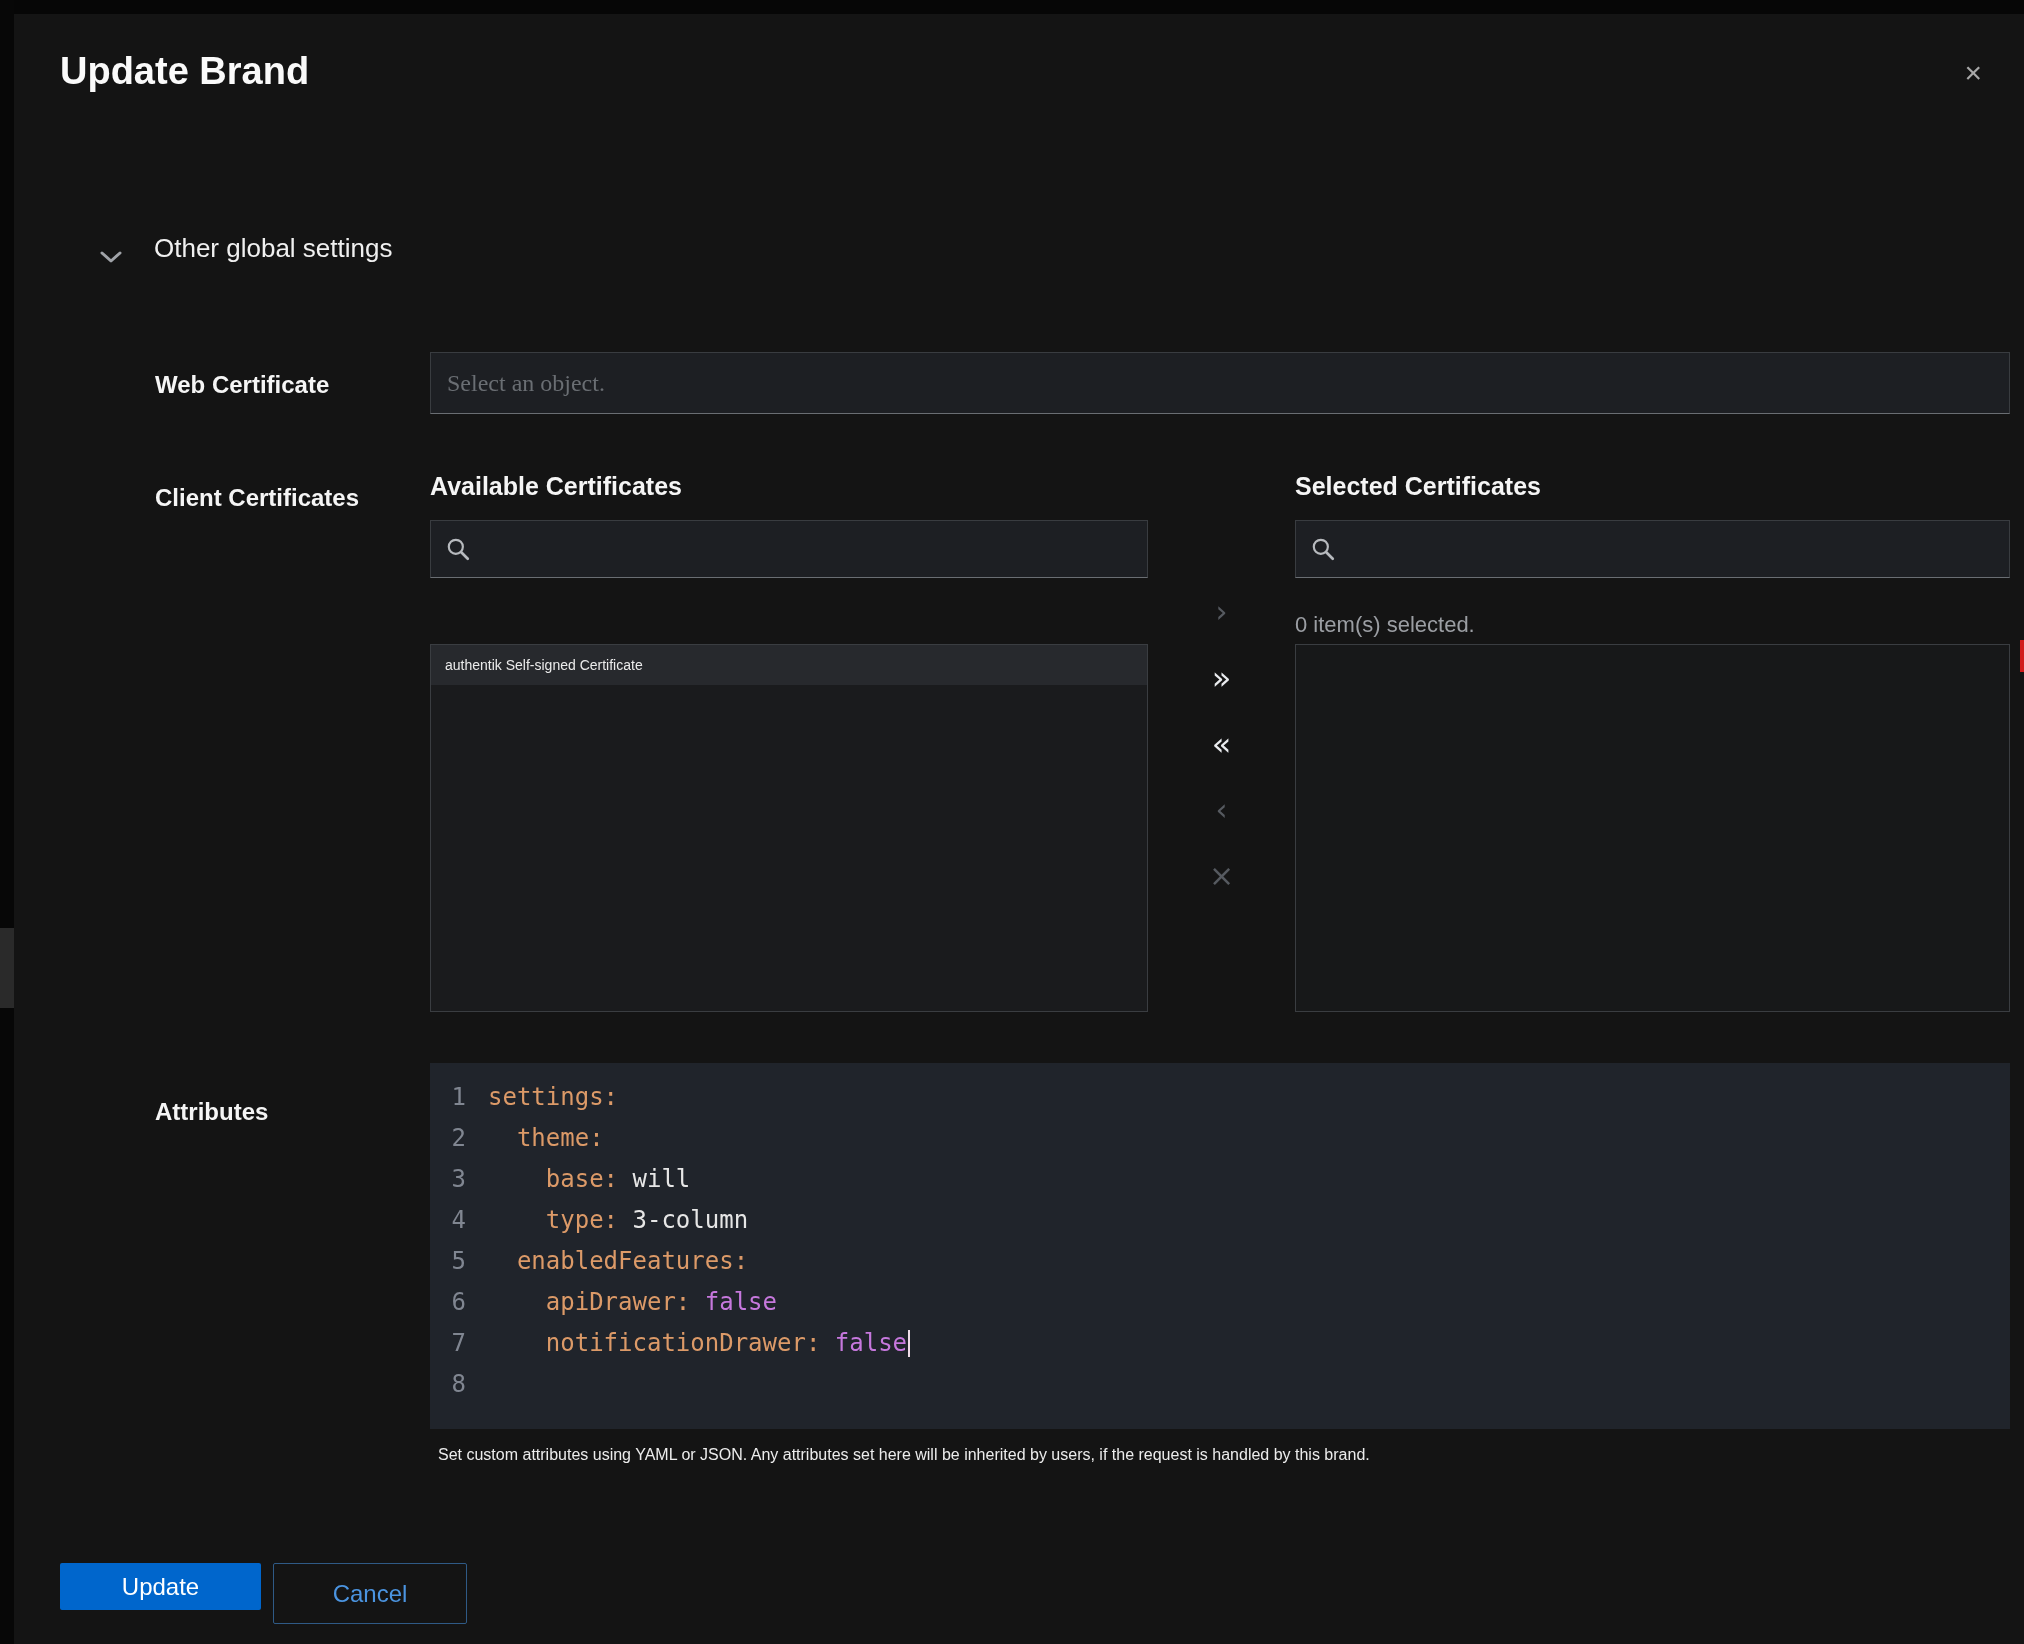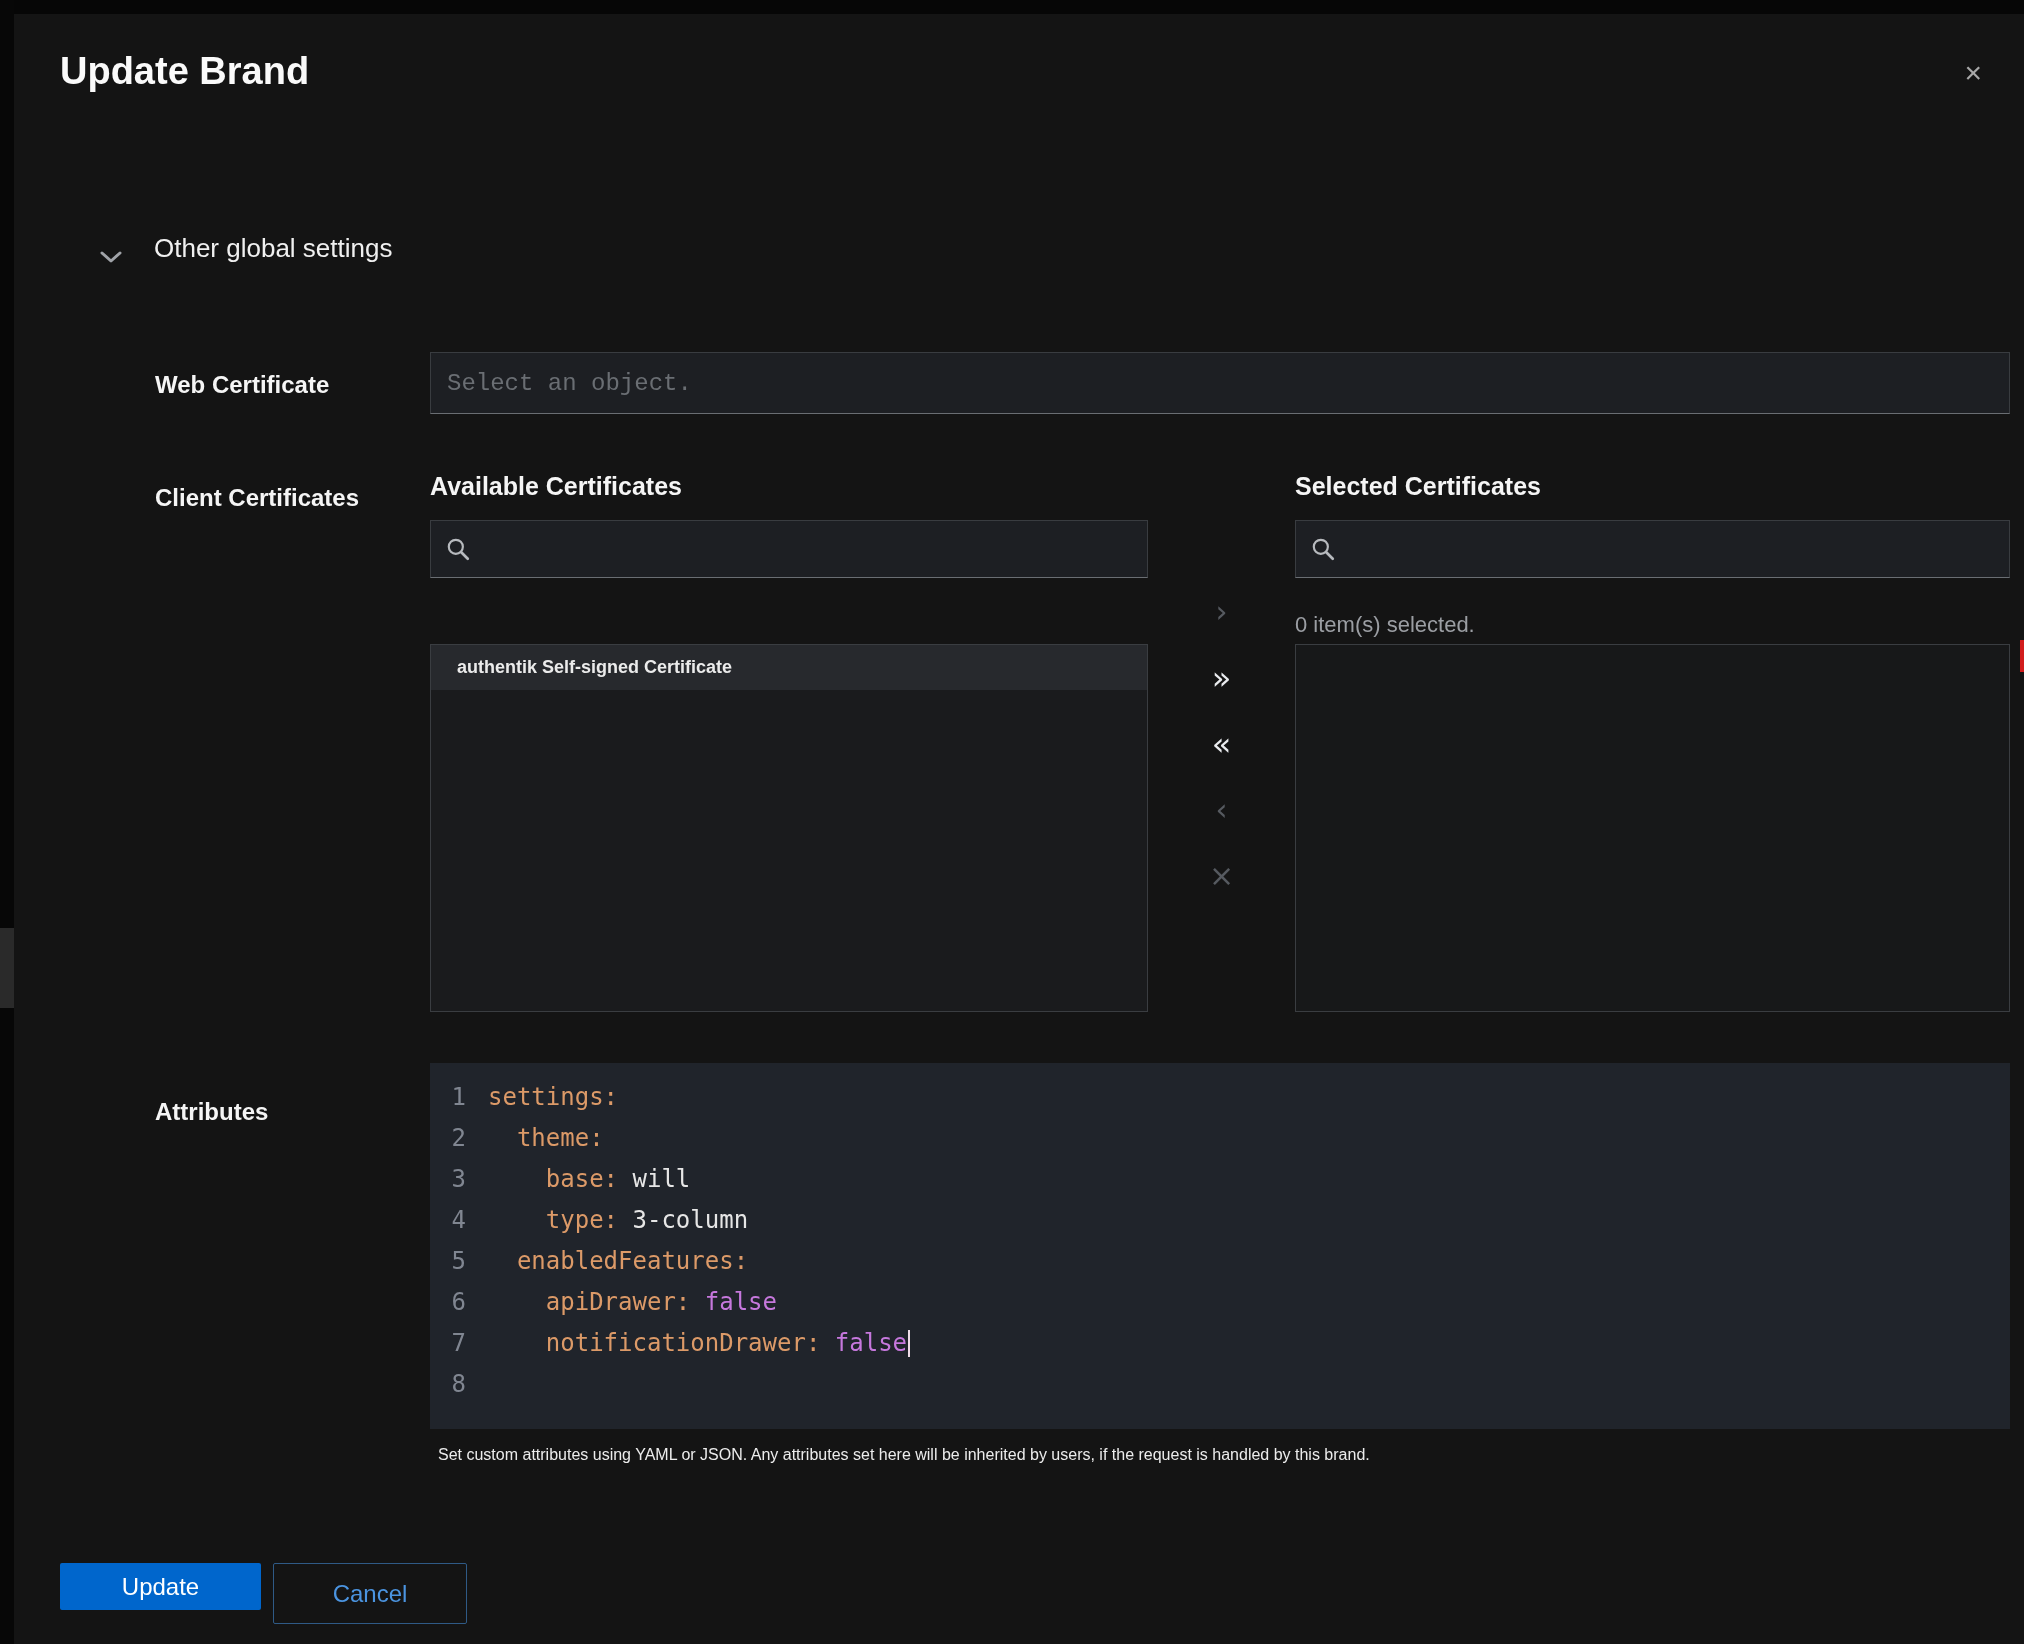--- a/index.html
+++ b/index.html
@@ -22,40 +22,40 @@
 
   .section-toggle { position:absolute; left:86px; top:219px; display:flex; align-items:flex-end; cursor:pointer; }
   .chev-down { margin-right:32px; }
   .section-label { font-size:26px; color:#f0f0f0; }
 
   .form-label { position:absolute; left:141px; font-size:24px; font-weight:700; color:#f5f5f5; }
   .lbl-webcert { top:357px; }
   .lbl-clientcerts { top:470px; }
   .lbl-attributes { top:1084px; }
 
-  .text-input { background:#1d1f23; border:1px solid #393c40; border-bottom:1px solid #6a6e73; color:#22c55e; font-size:24px; font-family:Liberation Mono, monospace; padding:6px 16px; outline:none; }
+  .text-input { background:#1d1f23; border:1px solid #393c40; border-bottom:1px solid #6a6e73; color:#22c55e; font-size:24px; font-family:Liberation Serif, serif; padding:6px 16px; outline:none; }
   .text-input::placeholder { color:#6a6e73; }
   .webcert-input { position:absolute; left:416px; top:338px; width:1580px; height:62px; }
 
   .dls-header { position:absolute; font-size:25px; font-weight:700; color:#f5f5f5; }
   .dls-header-available { left:416px; top:458px; }
   .dls-header-selected { left:1281px; top:458px; }
 
   .search-box { position:absolute; top:506px; height:58px; background:#1d1f23; border:1px solid #393c40; border-bottom:1px solid #6a6e73; display:flex; align-items:center; }
   .search-available { left:416px; width:718px; }
   .search-selected { left:1281px; width:715px; }
   .search-box svg { margin-left:14px; flex:0 0 auto; }
   .search-box input { flex:1; background:transparent; border:none; outline:none; color:#e4e4e4; font-size:24px; font-family:"Liberation Sans", sans-serif; padding:0 12px; height:100%; }
 
   .dls-status { position:absolute; left:1281px; top:598px; font-size:22px; color:#9b9ea3; }
 
   .dls-list { position:absolute; top:630px; height:368px; border:1px solid #3a3d41; overflow:hidden; }
   .list-available { left:416px; width:718px; background:#1a1b1d; }
   .list-selected { left:1281px; width:715px; background:#171819; }
-  .dls-item { font-size:18px; color:#ebebeb; padding:12px 26px; cursor:pointer;font-weight:bold; }
+  .dls-item { font-size:14px; color:#ebebeb; padding:12px 14px; cursor:pointer; }
   .dls-item.selected { background:#27292d; }
 
   .transfer-col { position:absolute; left:1177px; top:576px; width:61px; display:flex; flex-direction:column; align-items:center; }
   .transfer-btn { width:100%; height:44px; margin-bottom:22px; background:none; border:none; cursor:pointer; font-size:30px; line-height:44px; color:#565a60; font-family:"DejaVu Sans", "Liberation Sans", sans-serif; }
   .transfer-btn.enabled { color:#eaecef; font-size:32px; }
 
   .code-editor { position:absolute; left:416px; top:1049px; width:1580px; height:366px; background:#20242b; display:flex; font-family:"DejaVu Sans Mono", monospace; font-size:24px; overflow:hidden; cursor:text; }
   .code-gutter { width:44px; padding:14px 8px 0 0; text-align:right; color:#808691; flex:0 0 auto; }
   .code-linenum { line-height:41px; }
   .code-lines { padding:14px 0 0 14px; flex:1; }

